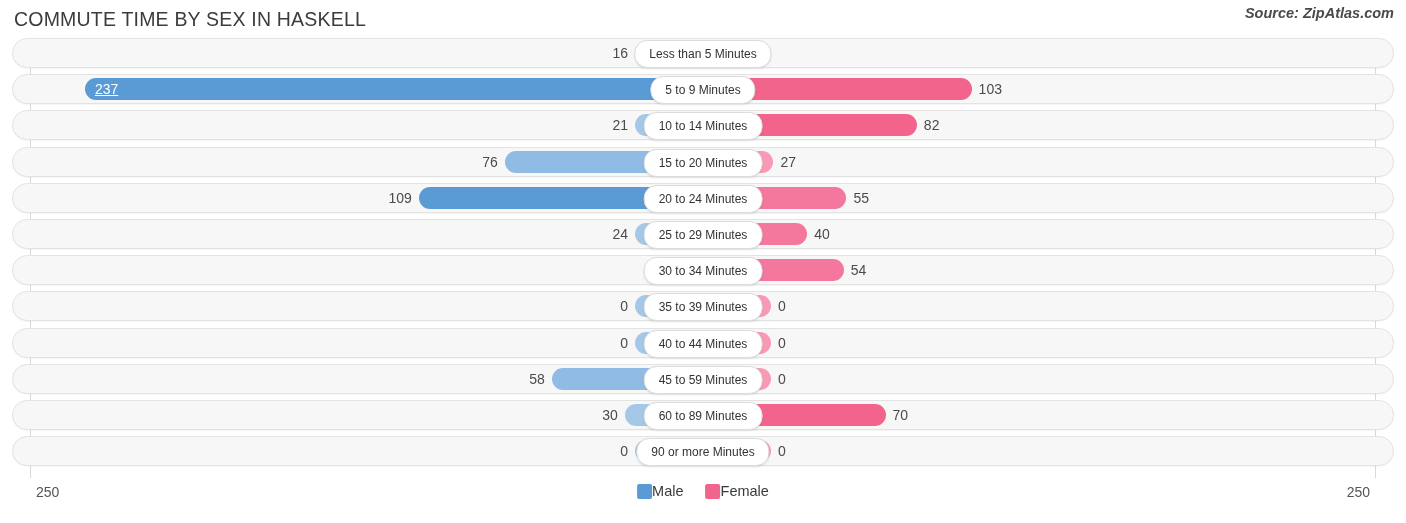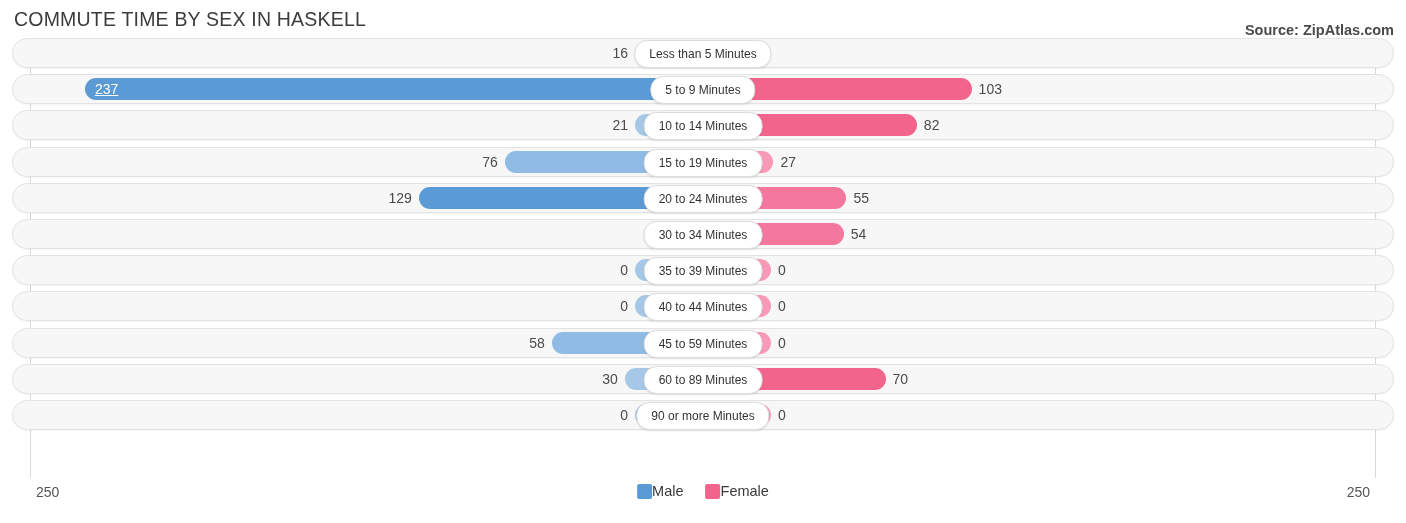--- a/index.html
+++ b/index.html
@@ -27,22 +27,23 @@
     top: 8px;
     font-size: 19.5px;
     font-weight: 400;
     letter-spacing: 0.2px;
     color: #3c3c3c;
     white-space: nowrap;
   }
   .source-note {
     position: absolute;
     right: 12px;
-    top: 22px;
+    top: 5px;
     font-size: 14.5px;
+    font-style: italic;
     font-weight: bold;
     color: #4a4a4a;
     white-space: nowrap;
     text-align: center;
   }
 
   
   .plot {
     position: relative;
     margin: 0 12px;
@@ -230,33 +231,45 @@
       <div class="row">
         <div class="track"></div>
         <div class="half half-left">
           <span class="val val-left">76</span>
           <div class="bar bar-left" style="width: 198.208px; background: rgb(143, 187, 228);"></div>
         </div>
         <div class="half half-right">
           <div class="bar bar-right" style="width: 70.416px; background: rgb(248, 154, 181);"></div>
           <span class="val val-right">27</span>
         </div>
-        <div class="center-pill">15 to 19 Minutes</div>
-      </div>
-      <div class="row">
-        <div class="track"></div>
-        <div class="half half-left">
-          <span class="val val-left">129</span>
+        <div class="center-pill">15 to 20 Minutes</div>
+      </div>
+      <div class="row">
+        <div class="track"></div>
+        <div class="half half-left">
+          <span class="val val-left">109</span>
           <div class="bar bar-left" style="width: 284.272px; background: rgb(91, 155, 213);"></div>
         </div>
         <div class="half half-right">
           <div class="bar bar-right" style="width: 143.44px; background: rgb(244, 119, 157);"></div>
           <span class="val val-right">55</span>
         </div>
         <div class="center-pill">20 to 24 Minutes</div>
+      </div>
+      <div class="row">
+        <div class="track"></div>
+        <div class="half half-left">
+          <span class="val val-left">24</span>
+          <div class="bar bar-left" style="width: 68px; background: rgb(166, 200, 232);"></div>
+        </div>
+        <div class="half half-right">
+          <div class="bar bar-right" style="width: 104.32px; background: rgb(244, 119, 157);"></div>
+          <span class="val val-right">40</span>
+        </div>
+        <div class="center-pill">25 to 29 Minutes</div>
       </div>
       <div class="row">
         <div class="track"></div>
         <div class="half half-right">
           <div class="bar bar-right" style="width: 140.832px; background: rgb(244, 119, 157);"></div>
           <span class="val val-right">54</span>
         </div>
         <div class="center-pill">30 to 34 Minutes</div>
       </div>
       <div class="row">

